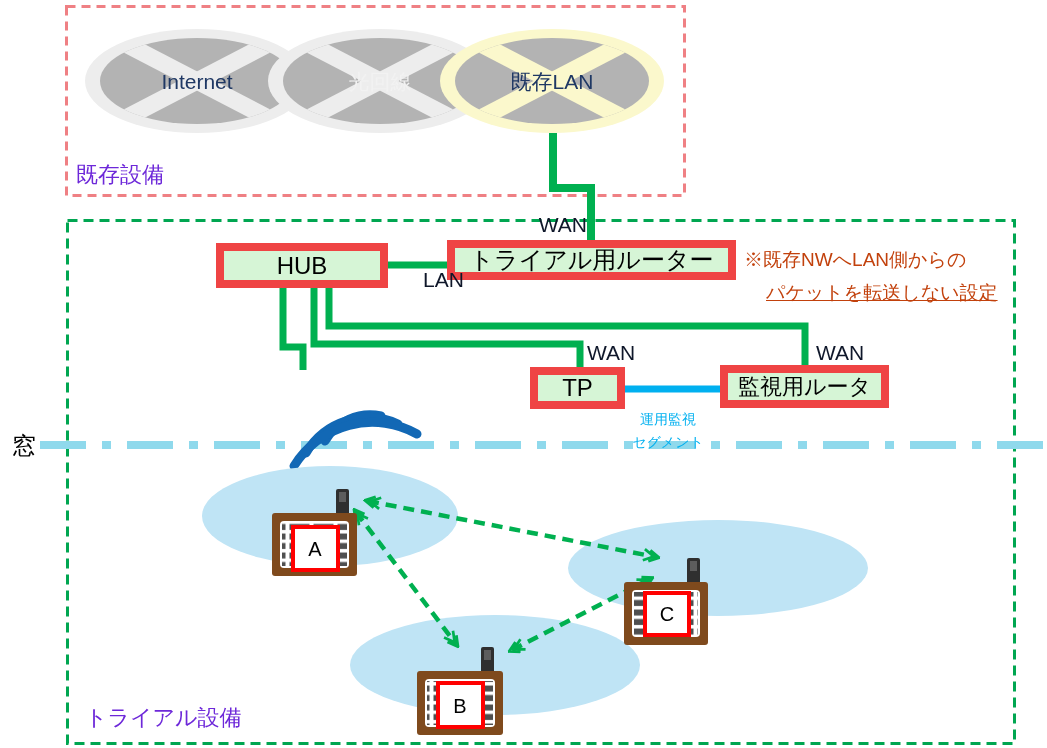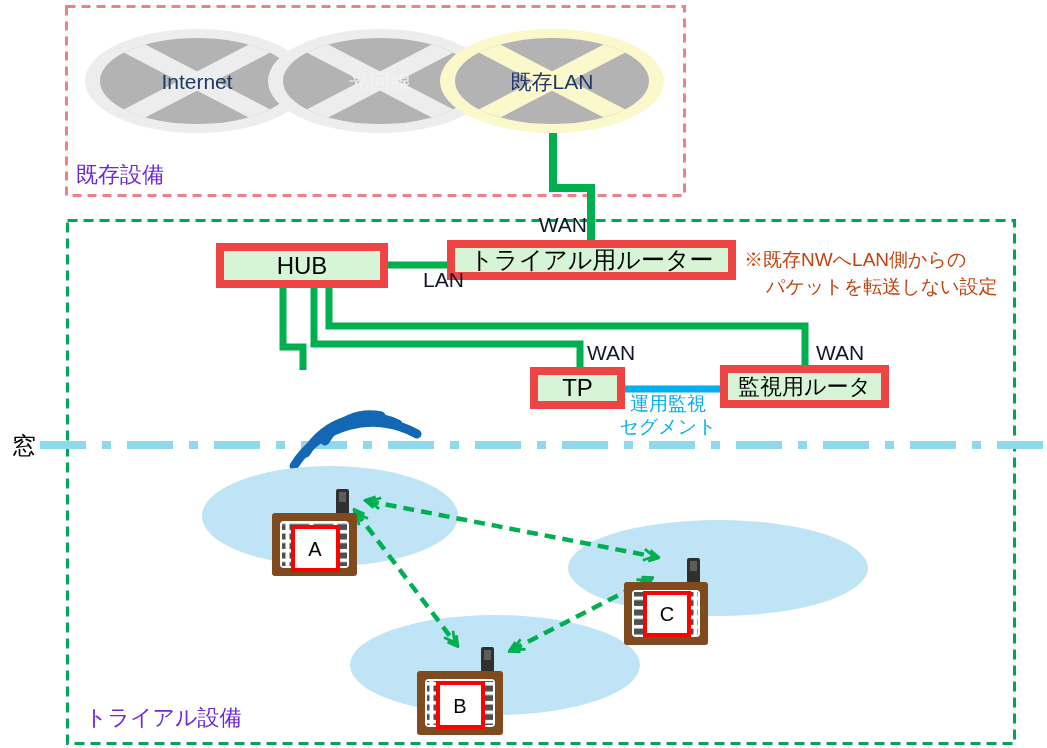--- a/index.html
+++ b/index.html
@@ -4,22 +4,22 @@
 <style>
   html,body{margin:0;padding:0;background:#ffffff;}
   #stage{position:relative;width:1047px;height:748px;overflow:hidden;
          font-family:"Liberation Sans", sans-serif;background:#ffffff;padding-left:30px;}
   #diagram-svg{position:absolute;left:0;top:0;}
   .gbox{position:absolute;box-sizing:border-box;border:8px solid #ef4444;background:#d6f5d6;
         display:flex;align-items:center;justify-content:center;color:#000;white-space:nowrap;}
   .portlabel{position:absolute;color:#0f172a;font-size:21px;white-space:nowrap;}
   .sectionlabel{position:absolute;color:#6d28d9;font-size:22px;white-space:nowrap;}
   .notetext{position:absolute;color:#c2410c;font-size:19px;white-space:nowrap;}
-  .segmenttext{position:absolute;color:#00b0f0;font-size:19px;text-align:center;
-               width:110px;line-height:23px;white-space:nowrap;}
+  .segmenttext{position:absolute;color:#00b0f0;font-size:14px;text-align:center;
+               width:110px;line-height:23px;white-space:nowrap;margin-top:16px;}
   .windowlabel{position:absolute;color:#000;font-size:24px;}
   .cloudtext{font-size:21px;}
 </style>
 </head>
 <body>
 
 <div id="stage">
 
   <svg id="diagram-svg" width="1047" height="748" viewBox="0 0 1047 748">
     <defs>
@@ -136,21 +136,21 @@
   <div class="gbox" style="left:447px;top:240px;width:289px;height:40px;font-size:24px;">トライアル用ルーター</div>
   <div class="gbox" style="left:530px;top:367px;width:95px;height:42px;font-size:24px;">TP</div>
   <div class="gbox" style="left:720px;top:365px;width:169px;height:43px;font-size:22px;">監視用ルータ</div>
 
   <div class="portlabel" style="left:525px;top:213px;width:62px;text-align:right;">WAN</div>
   <div class="portlabel" style="left:423px;top:268px;">LAN</div>
   <div class="portlabel" style="left:587px;top:341px;">WAN</div>
   <div class="portlabel" style="left:816px;top:341px;">WAN</div>
 
   <div class="notetext" style="left:744px;top:247px;">※既存NWへLAN側からの</div>
-  <div class="notetext" style="left:766px;top:274px;">パケットを転送しない設定</div>
+  <div class="notetext" style="left:766px;top:280px;text-decoration:underline;">パケットを転送しない設定</div>
 
   <div class="segmenttext" style="left:613px;top:392px;">
     <div>運用監視</div>
     <div>セグメント</div>
   </div>
 
   <div class="windowlabel" style="left:12px;top:430px;">窓</div>
 
 </div>
 

